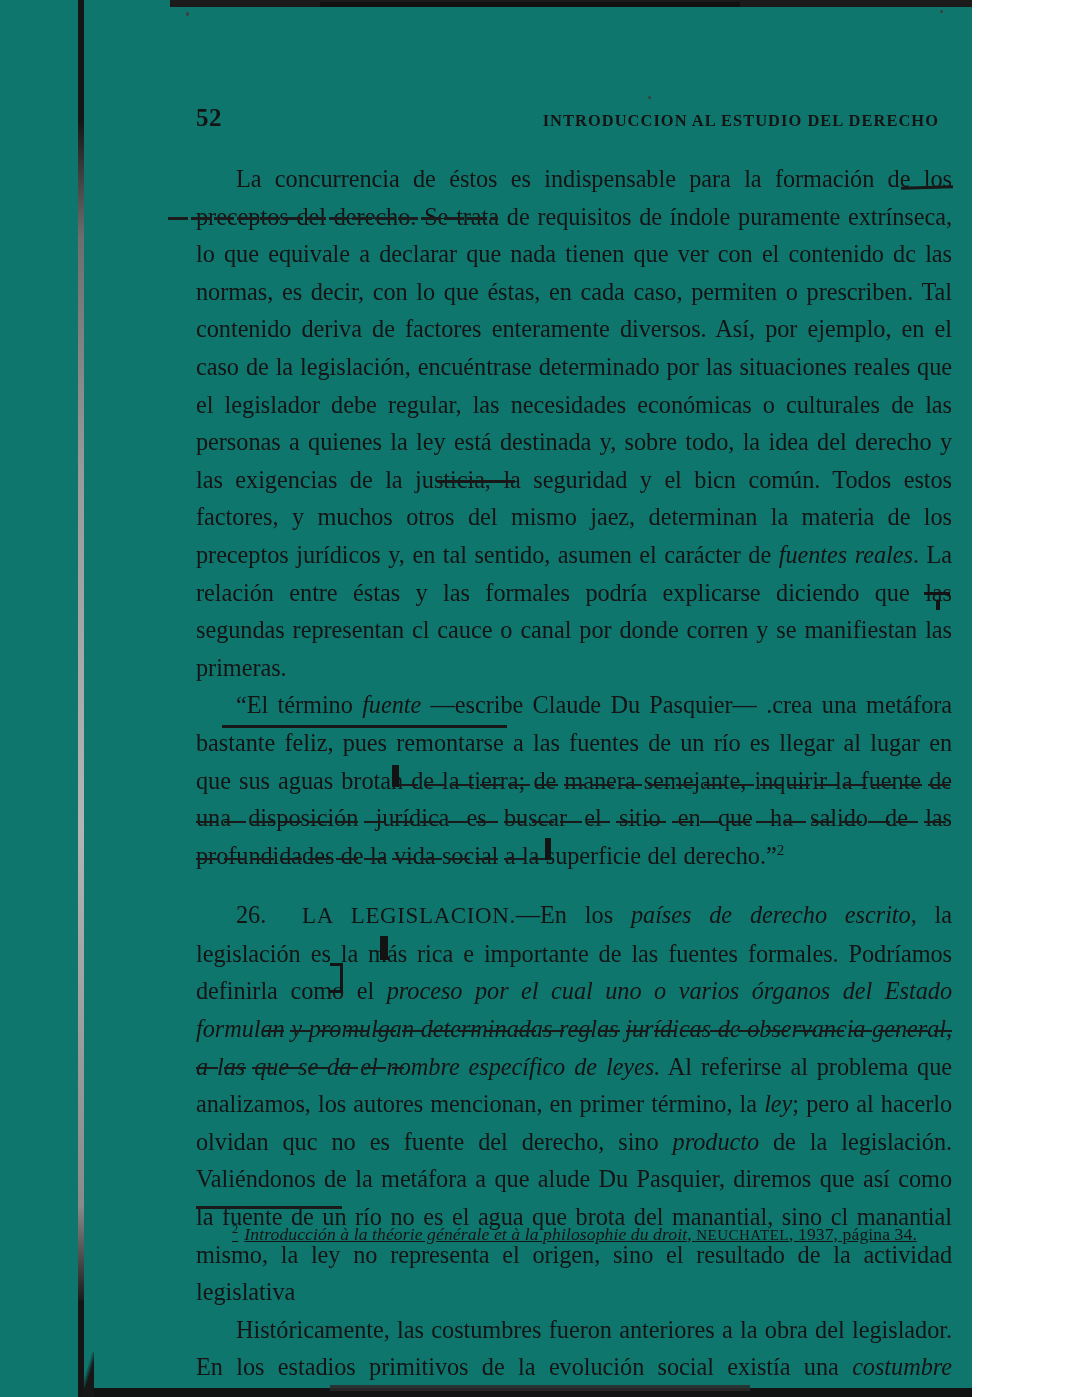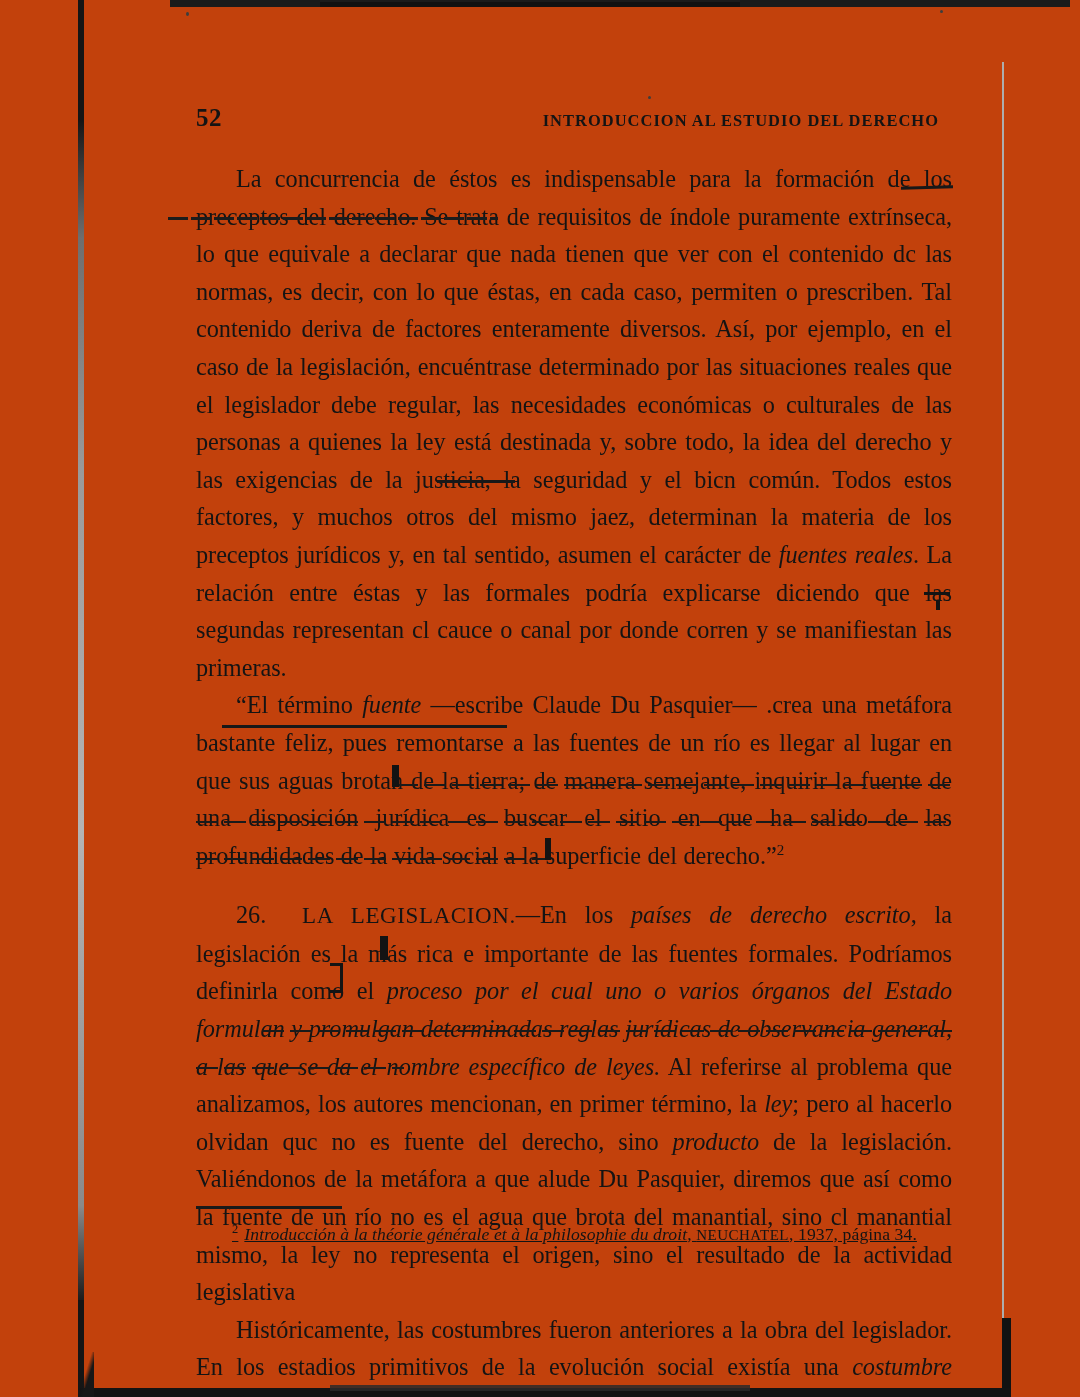--- a/index.html
+++ b/index.html
@@ -2,23 +2,23 @@
 <html><head>
 <meta charset="utf-8">
 <style>
   html, body {
     margin: 0;
     padding: 0;
     background: #ffffff;
   }
   #page {
     position: relative;
-    width: 1080px;
+    width: 972px;
     height: 1397px;
-    background: #c2410c;
+    background: #0f766e;
     overflow: hidden;
     font-family: "Liberation Serif", "DejaVu Serif", serif;
     color: #141414;
   }
 
   
   .scan-band-top {
     position: absolute;
     left: 170px; top: 0px;
     width: 900px; height: 7px;

